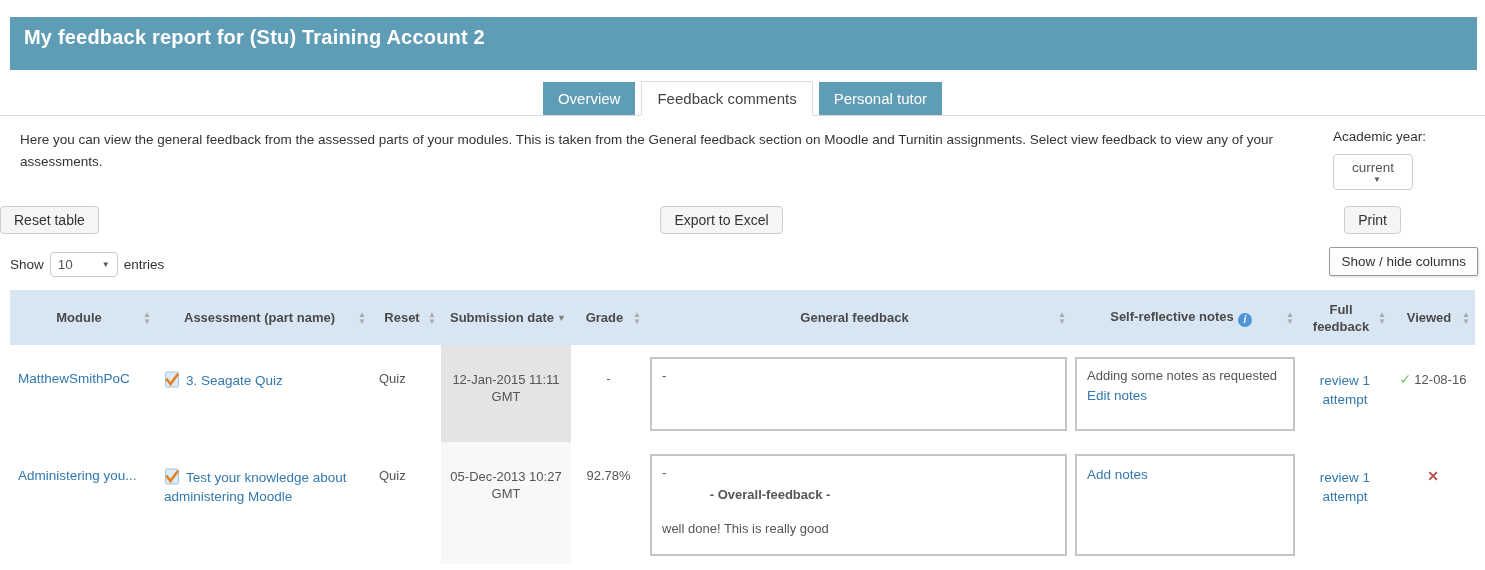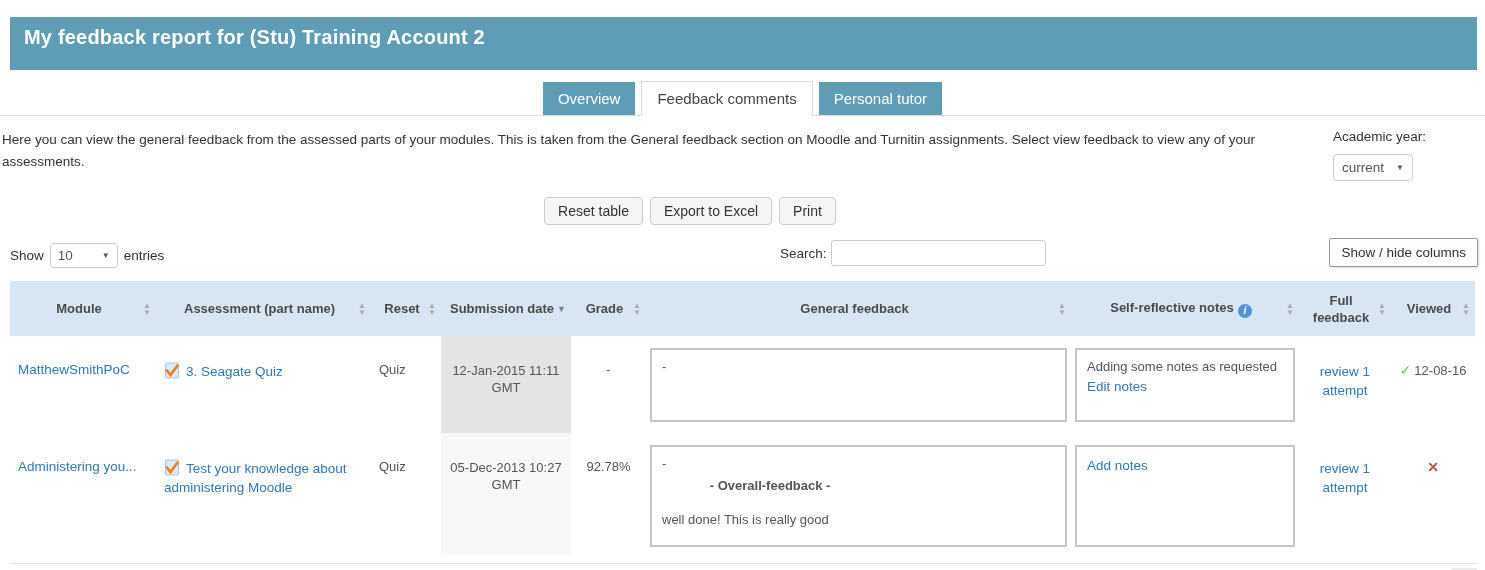--- a/index.html
+++ b/index.html
@@ -9,31 +9,31 @@
   
   .title-bar { margin:17px 8px 0 10px; height:53px; background:#5f9cb5; }
   .title-bar h1 { color:#fff; font-size:20px; font-weight:bold; line-height:40px; padding-left:14px; letter-spacing:.2px; }
 
   
   .tabs { margin-top:11px; display:flex; justify-content:center; align-items:flex-end; border-bottom:1px solid #ddd; }
   .tab { background:#5f9cb5; color:#fff; font-size:15px; padding:8px 15px; margin:0 3px; cursor:pointer; }
   .tab.active { background:#fff; color:#444; border:1px solid #ddd; border-bottom:1px solid #fff; margin-bottom:-1px; }
 
   
-  .intro-row { display:flex; padding:13px 10px 0 2px; }
+  .intro-row { display:flex; padding:13px 10px 0 20px; }
   .description { flex:1; max-width:1295px; font-size:13.5px; line-height:22px; color:#333; }
   .academic { margin-left:auto; width:142px; font-size:13.5px; color:#333; }
   .select-box { display:inline-flex; align-items:center; justify-content:space-between;
     border:1px solid #ccc; border-radius:4px; background:#fff; color:#555;
     font-size:13.5px; padding:5px 8px; cursor:pointer; }
-  .academic .select-box { margin-top:10px; width:80px; }
+  .academic .select-box { margin-top:10px; width:80px;flex-direction:column; }
   .caret { font-size:8px; color:#555; margin-left:8px; }
 
   
-  .toolbar { display:flex; justify-content:center; gap:7px; padding-right:105px; margin-top:16px; }
+  .toolbar { display:flex; justify-content:space-between; gap:7px; padding-right:84px; margin-top:16px; }
   .btn { background:#f5f5f5; border:1px solid #ccc; border-radius:4px; color:#333;
     font-size:14px; padding:5px 13px; cursor:pointer; font-family:inherit; }
 
   
   .controls { position:relative; height:46px; margin-top:6px; }
   .show-entries { position:absolute; left:10px; top:12px; font-size:13.5px; color:#333;
     display:flex; align-items:center; gap:6px; }
   .show-entries .select-box { width:68px; padding:4px 7px; }
   .search-wrap { position:absolute; left:780px; top:9px; font-size:13.5px; color:#333;
     display:flex; align-items:center; gap:4px; }
@@ -116,24 +116,20 @@
 </div>
 
 <div class="controls">
   <div class="show-entries">
     <span>Show</span>
     <div class="select-box">
       <span>10</span>
       <span class="caret">▼</span>
     </div>
     <span>entries</span>
-  </div>
-  <div class="search-wrap">
-    <span>Search:</span>
-    <input type="text" value="" style="">
   </div>
   <button class="colvis-btn">Show / hide columns</button>
 </div>
 
 <table>
   <colgroup>
     <col style="width:146px">
       <col style="width:215px">
       <col style="width:70px">
     <col style="width:130px">

